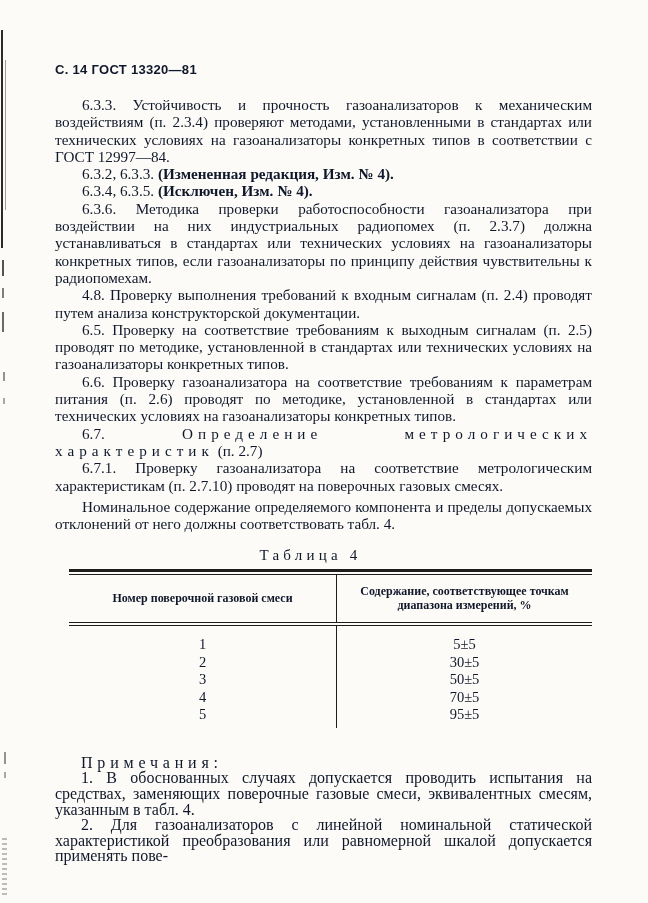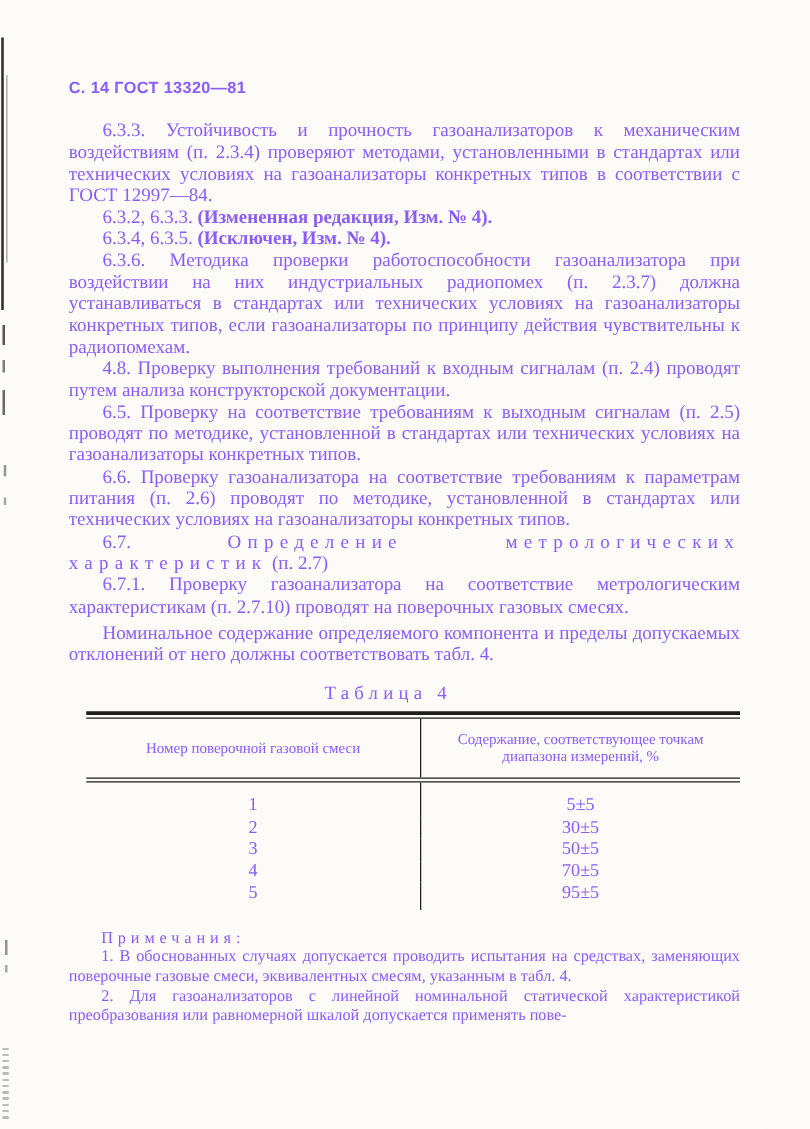--- a/index.html
+++ b/index.html
@@ -2,21 +2,21 @@
 <html lang="ru"><head>
 <meta charset="utf-8">
 <style>
   html,body { margin:0; padding:0; }
   .page {
     position:relative;
     width:648px; height:903px;
     background:#fcfbf7;
     overflow:hidden;
     font-family:"Liberation Serif", serif;
-    color:#8b5cf6;
+    color:#0f172a;
   }
   
   .art { position:absolute; background:#2b2b2b; }
   .art-line1 { left:1px; top:30px; width:2px; height:218px; }
   .art-line2 { left:5px; top:60px; width:1px; height:150px; opacity:.45; }
   .art-dash1 { left:2px; top:260px; width:2px; height:16px; opacity:.8; }
   .art-dash2 { left:2px; top:288px; width:2px; height:10px; opacity:.6; }
   .art-dash3 { left:2px; top:312px; width:2px; height:20px; opacity:.7; }
   .art-dash4 { left:3px; top:372px; width:2px; height:9px; opacity:.5; }
   .art-dash5 { left:3px; top:398px; width:2px; height:6px; opacity:.4; }
@@ -44,35 +44,35 @@
   .table-label {
     margin:15px 26px 0 0;
     text-align:center; font-size:15px; letter-spacing:.28em;
   }
 
   .tbl-wrap { margin:5px 0 0 14px; width:523px; }
   .rule-heavy { height:2.5px; background:#1d1d1d; }
   .rule-thin  { height:1px; background:#1d1d1d; margin-top:2px; }
   table.gost { border-collapse:collapse; width:523px; table-layout:fixed; }
   table.gost th {
-    font-weight:normal; font-size:12px; line-height:14px;
+    font-weight:bold; font-size:12px; line-height:14px;
     vertical-align:middle;
     padding:9px 10px 10px 10px;
     border-bottom:4px double #1d1d1d;
   }
   table.gost th:first-child, table.gost td:first-child {
     border-right:1px solid #1d1d1d; width:247px;
   }
   table.gost td {
     text-align:center; font-size:14.5px; line-height:17.6px; padding:0;
   }
   table.gost tr.first td { padding-top:10px; }
   table.gost tr.last td  { padding-bottom:4px; }
 
-  .notes { margin-top:14px; font-size:13px; line-height:15.6px; }
+  .notes { margin-top:27px; font-size:16px; line-height:15.6px; }
   .notes p { margin:0; text-align:justify; text-indent:26px; }
   .notes .notes-label { letter-spacing:.3em; text-align:left; }
 </style>
 </head>
 <body>
 
 <div class="page">
 
   <div class="art art-line1"></div>
   <div class="art art-line2"></div>

